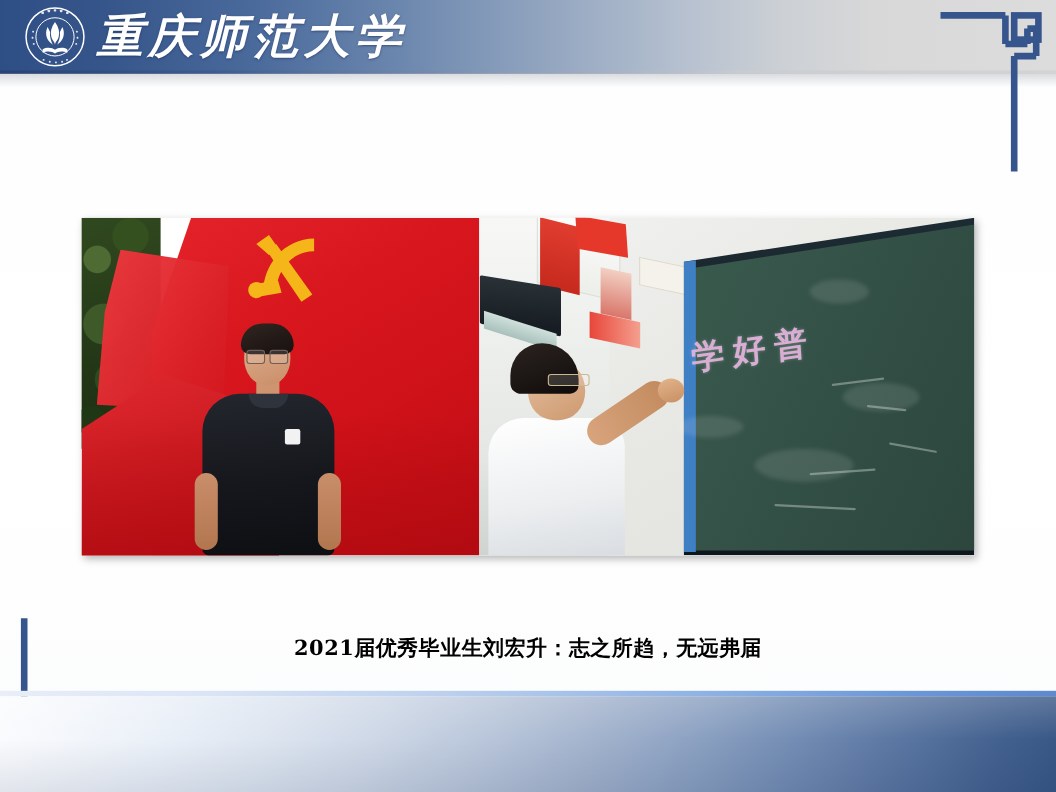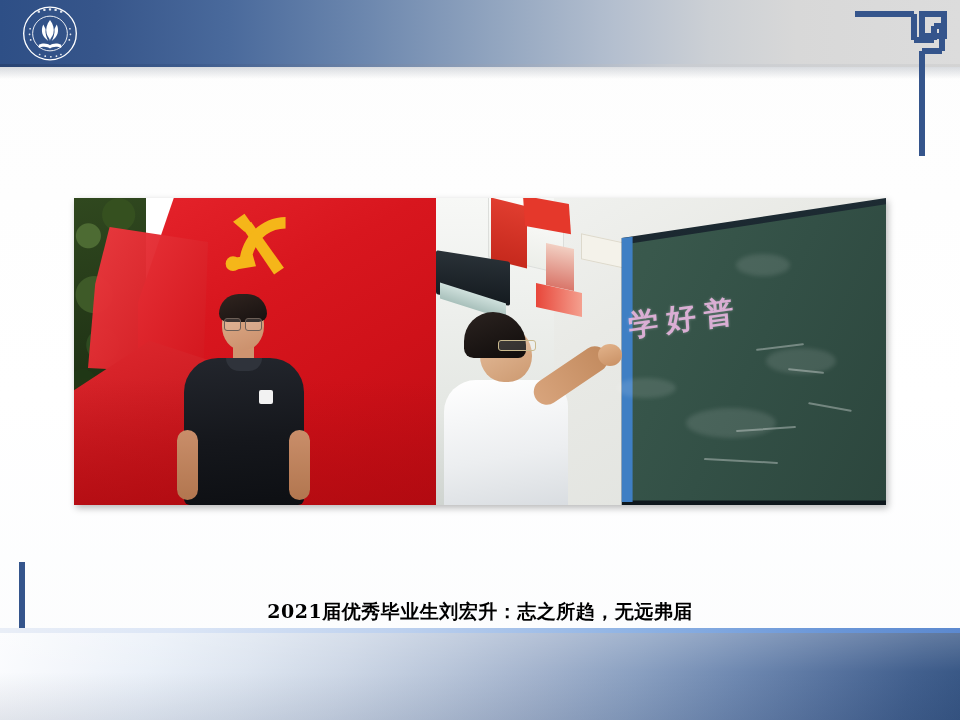--- a/index.html
+++ b/index.html
@@ -280,21 +280,21 @@
   }
   #photo-right .q-hand{
     position:absolute; left:162px; top:146px; width:24px; height:22px;
     border-radius:50%;
     background: linear-gradient(160deg,#e3b48c,#c88f63);
   }
 
   
   #caption {
     position: absolute;
-    left: 0; top: 599px;
+    left: 0; top: 576px;
     width: 960px;
     text-align: center;
     color: #000000;
     font-family: "DejaVu Serif", "Liberation Serif", serif;
     font-size: 19px;
     font-weight: 700;
     letter-spacing: .5px;
     white-space: nowrap;
   }
 
@@ -361,20 +361,21 @@
       </g>
 
       <path d="M50 26 C44 34 42 42 44 50 C46 57 50 58 50 64 C50 58 54 57 56 50 C58 42 56 34 50 26 Z" fill="#ffffff"></path>
       <path d="M38 34 C34 42 35 52 41 58 C44 61 46 62 47 64 C44 58 41 50 42 42 Z" fill="#ffffff"></path>
       <path d="M62 34 C66 42 65 52 59 58 C56 61 54 62 53 64 C56 58 59 50 58 42 Z" fill="#ffffff"></path>
 
       <path d="M30 70 C38 66 46 68 50 71 C54 68 62 66 70 70 L70 76 C62 72 54 74 50 77 C46 74 38 72 30 76 Z" fill="#ffffff"></path>
     </svg>
   </div>
 
+  <div id="uni-name">重庆师范大学</div>
 
   <div class="ornament" id="ornament-tr">
     <svg viewBox="0 0 100 152" xmlns="http://www.w3.org/2000/svg">
       <g fill="none" stroke="#35558c" stroke-width="6">
         <path d="M3 8 H62"></path>
         <path d="M62 8 V34"></path>
         <path d="M62 34 H82"></path>
         <path d="M82 34 V20"></path>
         <path d="M82 20 H90"></path>
         <path d="M90 20 V45"></path>

